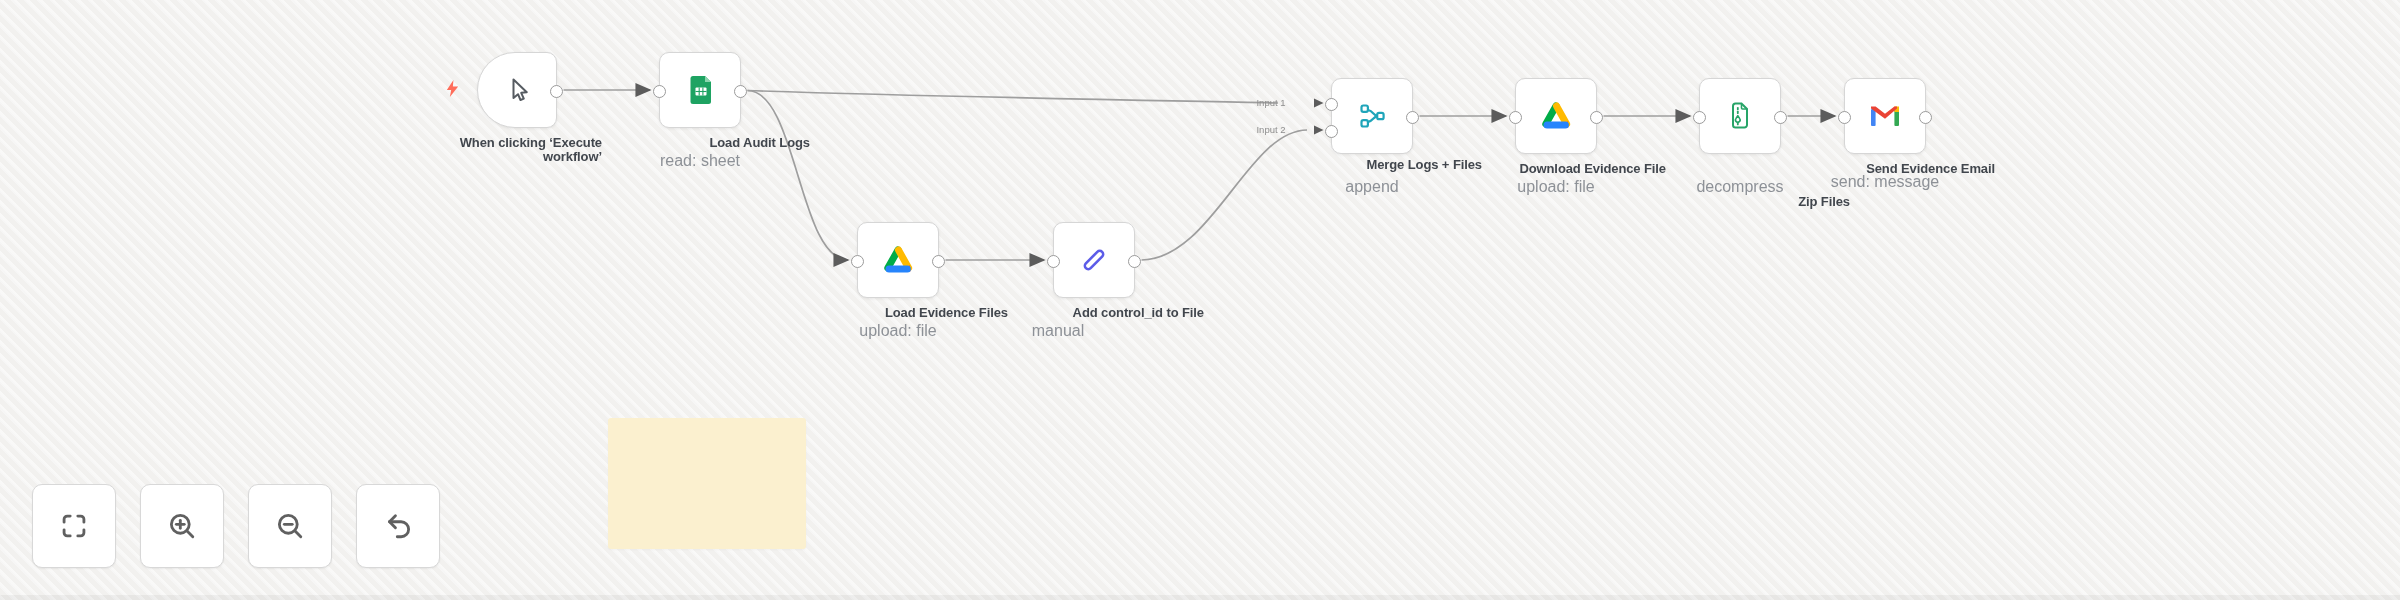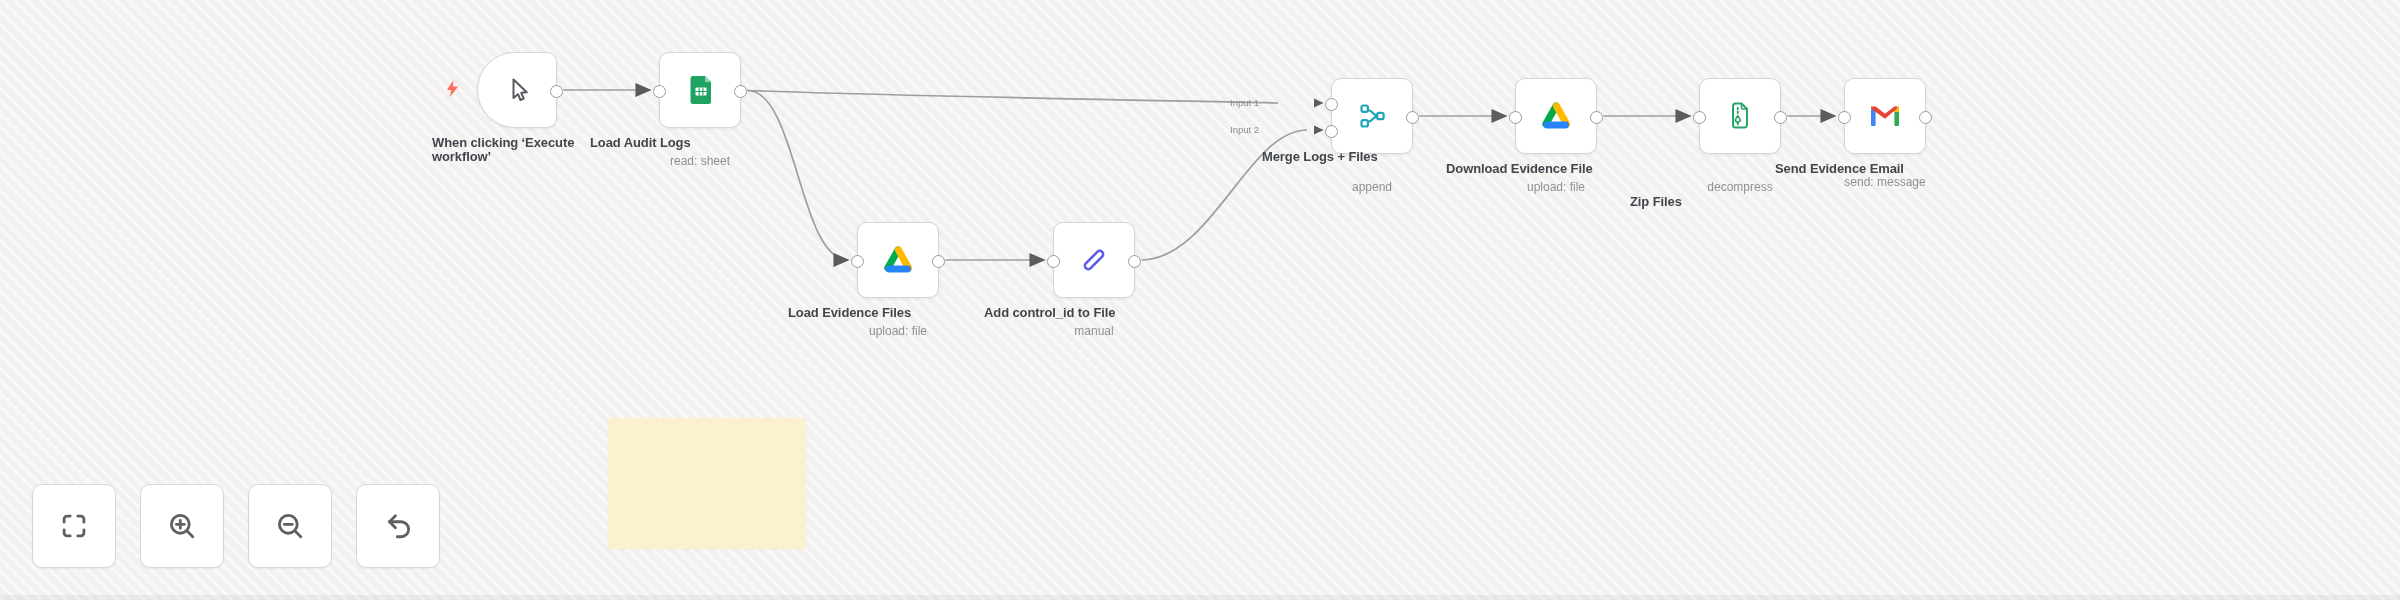--- a/index.html
+++ b/index.html
@@ -32,30 +32,30 @@
   .node-icon{position:absolute;left:50%;top:50%;transform:translate(-50%,-50%);}
   .port{
     position:absolute;width:13px;height:13px;border-radius:50%;
     background:#fff;border:1.8px solid #9b9b9b;box-sizing:border-box;z-index:3;
   }
   .port.in{left:-7px;}
   .port.out{right:-7px;}
   .port.mid{top:31.5px;}
 
   .node-title{
-    position:absolute;width:220px;text-align:left;z-index:2;
+    position:absolute;width:220px;text-align:right;z-index:2;
     font-size:13px;font-weight:700;color:#41464d;line-height:14px;letter-spacing:-.1px;
   }
   .node-title.narrow{width:170px;}
   .node-subtitle{
     position:absolute;width:220px;text-align:center;z-index:2;
-    font-size:12px;font-weight:400;color:#8d9197;line-height:12px;
+    font-size:16px;font-weight:400;color:#8d9197;line-height:12px;
   }
   .input-label{
-    position:absolute;width:82px;text-align:left;z-index:2;
+    position:absolute;width:82px;text-align:center;z-index:2;
     font-size:9.5px;color:#8e8e8e;line-height:11px;
   }
   .bolt{position:absolute;left:446px;top:80px;z-index:2;}
 
   .sticky{
     position:absolute;left:608px;top:418px;width:198px;height:131px;
     background:#fbf0cf;border-radius:3px;z-index:1;
     box-shadow:0 1px 2px rgba(0,0,0,.03);
   }
 
@@ -135,37 +135,37 @@
   <div class="node" style="left:1053px;top:222px;width:82px;height:76px;">
     <svg class="node-icon" width="38" height="38" viewBox="0 0 38 38">
       <g transform="rotate(-45 19 19)">
         <rect x="7.5" y="15.6" width="23" height="6.8" rx="3.4" fill="none" stroke="#5c5ce8" stroke-width="2.6"></rect>
       </g>
     </svg>
     <span class="port in mid"></span>
     <span class="port out mid"></span>
   </div>
   <div class="node-title" style="left:984px;top:306px;">Add control_id to File</div>
-  <div class="node-subtitle" style="left:984px;top:325px;text-align:center;">manual</div>
+  <div class="node-subtitle" style="left:948px;top:325px;text-align:center;">manual</div>
 
   <div class="node" style="left:1331px;top:78px;width:82px;height:76px;">
     <svg class="node-icon" width="38" height="38" viewBox="0 0 38 38">
       <rect x="8.5" y="8.5" width="6.4" height="6.4" rx="1.8" fill="none" stroke="#1fa5ba" stroke-width="2.2"></rect>
       <rect x="8.5" y="23.1" width="6.4" height="6.4" rx="1.8" fill="none" stroke="#1fa5ba" stroke-width="2.2"></rect>
       <rect x="24.2" y="15.8" width="6.4" height="6.4" rx="1.8" fill="none" stroke="#1fa5ba" stroke-width="2.2"></rect>
       <path d="M15.2,13 C20.5,14.5 20,18 24.2,18.6" fill="none" stroke="#1fa5ba" stroke-width="2.2"></path>
       <path d="M15.2,25 C20.5,23.5 20,20 24.2,19.4" fill="none" stroke="#1fa5ba" stroke-width="2.2"></path>
     </svg>
     <span class="port in" style="top:18.5px;"></span>
     <span class="port in" style="top:45.5px;"></span>
     <span class="port out mid"></span>
   </div>
   <div class="input-label" style="left:1230px;top:97px;">Input 1</div>
   <div class="input-label" style="left:1230px;top:124px;">Input 2</div>
-  <div class="node-title" style="left:1262px;top:150px;">Merge Logs + Files</div>
+  <div class="node-title" style="left:1262px;top:158px;">Merge Logs + Files</div>
   <div class="node-subtitle" style="left:1262px;top:181px;">append</div>
 
   <div class="node" style="left:1515px;top:78px;width:82px;height:76px;">
     <svg class="node-icon" width="38" height="38" viewBox="0 0 38 38">
       <line x1="19" y1="9" x2="8.8" y2="27" stroke="#00ac47" stroke-width="7" stroke-linecap="round"></line>
       <line x1="19.5" y1="9" x2="29.6" y2="27" stroke="#ffba00" stroke-width="7" stroke-linecap="round"></line>
       <polygon points="30.8,24.2 25.4,28.2 31.4,30.6" fill="#ea4335"></polygon>
       <line x1="10" y1="28" x2="28.4" y2="28" stroke="#2684fc" stroke-width="7" stroke-linecap="round"></line>
     </svg>
     <span class="port in mid"></span>

